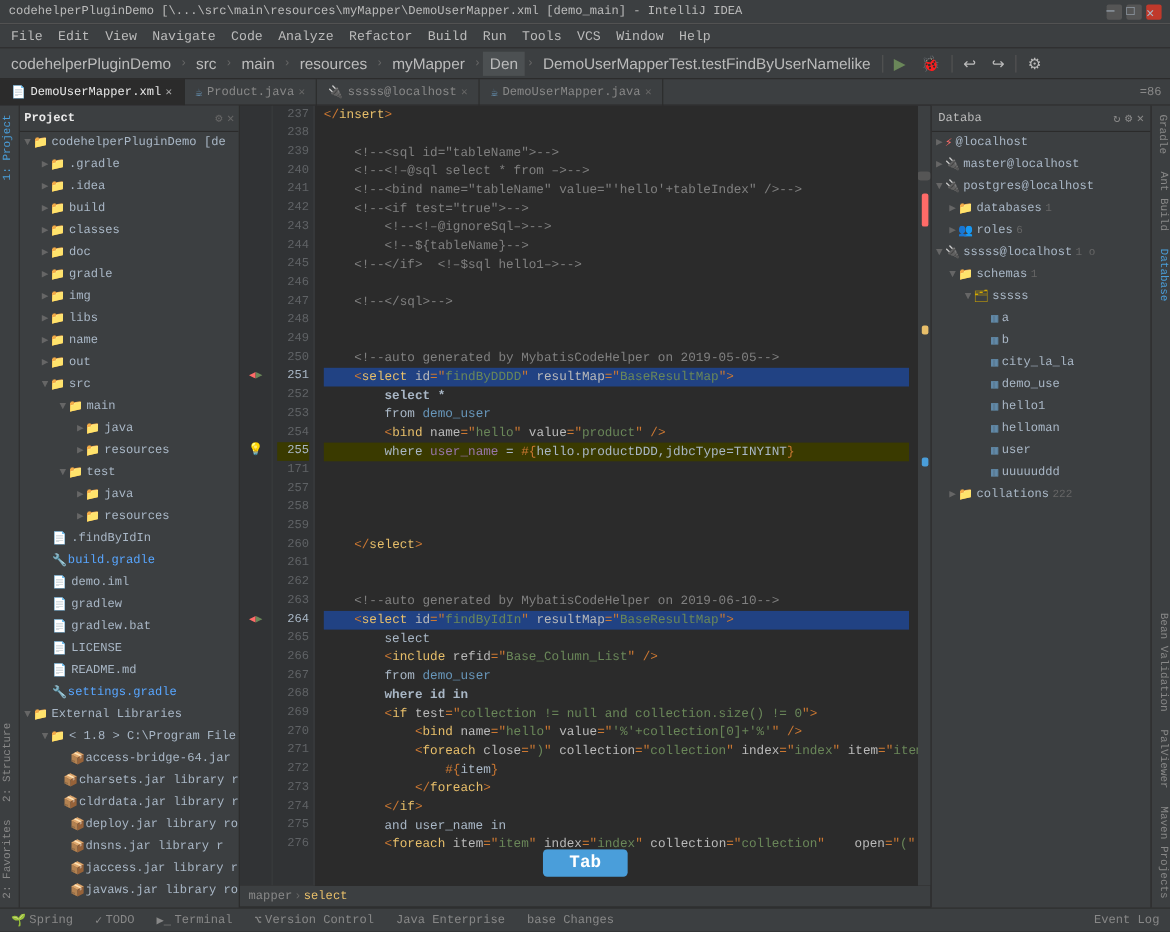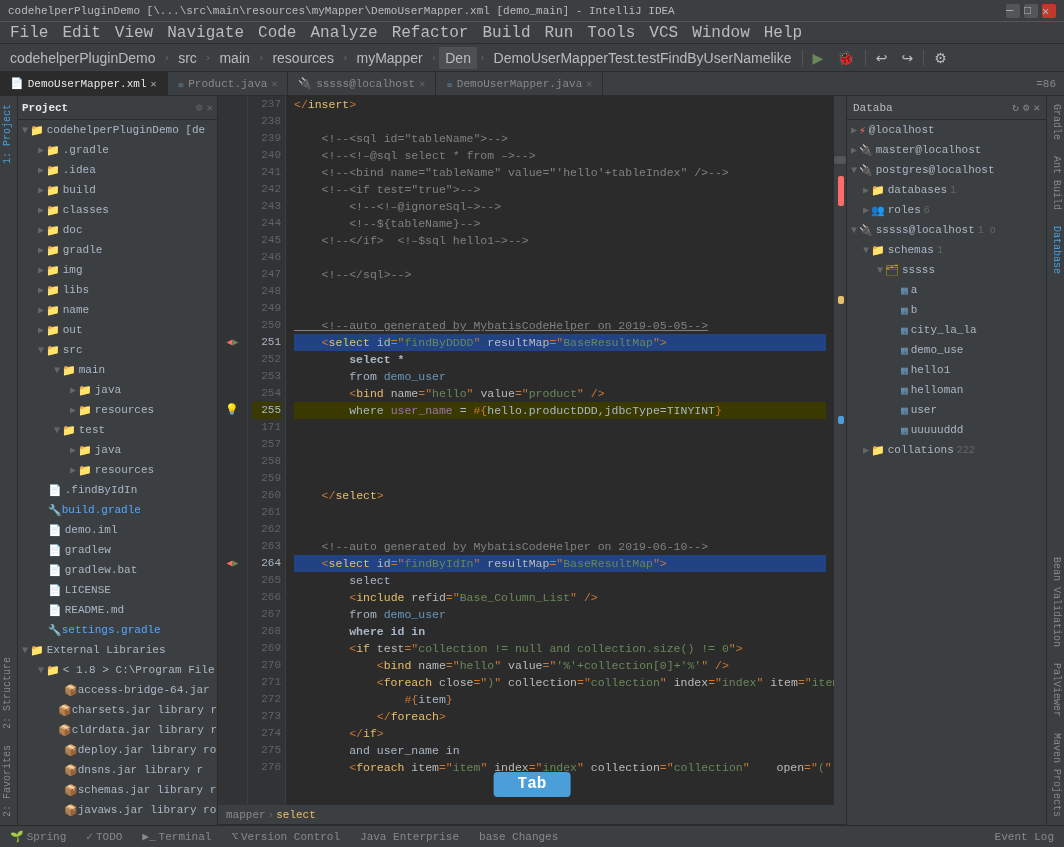--- a/index.html
+++ b/index.html
@@ -6,21 +6,21 @@
     body { font-family: 'Consolas', 'Courier New', monospace; font-size: 12px; background: #2b2b2b; color: #a9b7c6; overflow: hidden; width: 1064px; height: 847px; }
 
     
     #title-bar { height: 22px; background: #3c3f41; display: flex; align-items: center; justify-content: space-between; padding: 0 8px; border-bottom: 1px solid #555; }
     #title-bar .title-text { color: #bbb; font-size: 11px; }
     #title-bar .win-controls { display: flex; gap: 4px; }
     #title-bar .win-btn { width: 14px; height: 14px; border-radius: 2px; background: #555; cursor: pointer; }
 
     
     #menu-bar { height: 22px; background: #3c3f41; display: flex; align-items: center; padding: 0 4px; border-bottom: 1px solid #2b2b2b; gap: 2px; }
-    #menu-bar .menu-item { color: #bbb; font-size: 16px; padding: 2px 6px; cursor: pointer; }
+    #menu-bar .menu-item { color: #bbb; font-size: 12px; padding: 2px 6px; cursor: pointer; }
     .toolbar-btn { height: 22px; padding: 0 6px; background: transparent; border: none; color: #bbb; cursor: pointer; font-size: 14px; white-space: nowrap; display: flex; align-items: center; gap: 2px; }
     .toolbar-sep { width: 1px; height: 16px; background: #555; margin: 0 2px; }
     .breadcrumb-arrow { color: #666; font-size: 11px; }
 
     
     #main-layout { display: flex; height: calc(847px - 22px - 22px - 28px - 24px - 22px); }
 
     
     #tabs-bar { height: 24px; background: #3c3f41; display: flex; align-items: center; border-bottom: 1px solid #2b2b2b; }
     .tab { height: 24px; padding: 0 10px; display: flex; align-items: center; gap: 4px; font-size: 11px; cursor: pointer; border-right: 1px solid #2b2b2b; color: #888; white-space: nowrap; }
@@ -327,21 +327,21 @@
         <span> deploy.jar  library ro</span>
       </div>
       <div class="tree-item" style="padding-left:36px;">
         <span style="width:10px;"></span>
         <span style="color:#c67c3e;">📦</span>
         <span> dnsns.jar  library r</span>
       </div>
       <div class="tree-item" style="padding-left:36px;">
         <span style="width:10px;"></span>
         <span style="color:#c67c3e;">📦</span>
-        <span> schemas.jar  library r</span>
+        <span> jaccess.jar  library r</span>
       </div>
       <div class="tree-item" style="padding-left:36px;">
         <span style="width:10px;"></span>
         <span style="color:#c67c3e;">📦</span>
         <span> javaws.jar  library ro</span>
       </div>
     </div>
   </div>
 
   <div id="editor-area">
@@ -453,21 +453,21 @@
         <div class="code-line"><span style="color:#808080;">    &lt;!--&lt;bind name="tableName" value="'hello'+tableIndex" /&gt;--&gt;</span></div>
         <div class="code-line"><span style="color:#808080;">    &lt;!--&lt;if test="true"&gt;--&gt;</span></div>
         <div class="code-line"><span style="color:#808080;">        &lt;!--&lt;!–@ignoreSql–&gt;--&gt;</span></div>
         <div class="code-line"><span style="color:#808080;">        &lt;!--${tableName}--&gt;</span></div>
         <div class="code-line"><span style="color:#808080;">    &lt;!--&lt;/if&gt;  &lt;!–$sql hello1–&gt;--&gt;</span></div>
         <div class="code-line">&nbsp;</div>
         <div class="code-line"><span style="color:#808080;">    &lt;!--&lt;/sql&gt;--&gt;</span></div>
         <div class="code-line">&nbsp;</div>
         <div class="code-line">&nbsp;</div>
 
-        <div class="code-line"><span style="color:#808080;text-decoration:underline;">    &lt;!--auto generated by MybatisCodeHelper on 2019-05-05--&gt;</span></div>
+        <div class="code-line"><span style="color:#808080;">    &lt;!--auto generated by MybatisCodeHelper on 2019-05-05--&gt;</span></div>
 
         <div class="code-line" style="background:#214283;">
           <span style="color:#cc7832;">    &lt;</span><span style="color:#e8bf6a;">select</span>
           <span style="color:#bababa;"> id</span><span style="color:#cc7832;">="</span><span style="color:#6a8759;">findByDDDD</span><span style="color:#cc7832;">"</span>
           <span style="color:#bababa;"> resultMap</span><span style="color:#cc7832;">="</span><span style="color:#6a8759;">BaseResultMap</span><span style="color:#cc7832;">"&gt;</span>
         </div>
         <div class="code-line"><span style="color:#a9b7c6;font-weight:bold;">        select *</span></div>
         <div class="code-line"><span style="color:#a9b7c6;">        from </span><span style="color:#6897bb;">demo_user</span></div>
         <div class="code-line">
           <span style="color:#cc7832;">        &lt;</span><span style="color:#e8bf6a;">bind</span>

